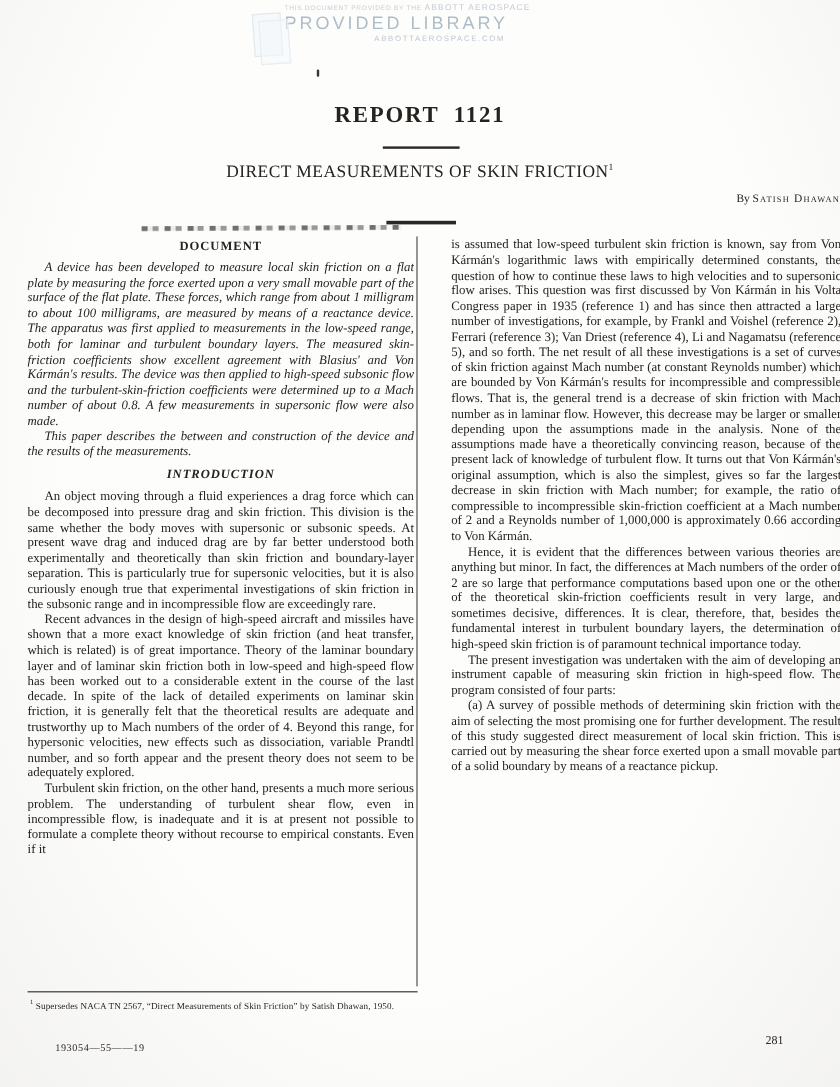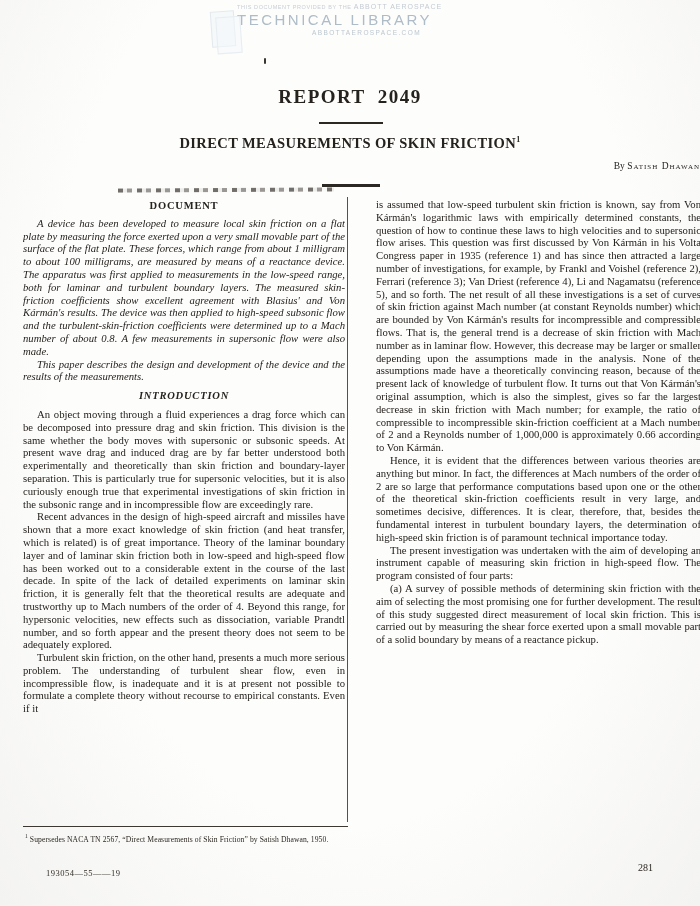--- a/index.html
+++ b/index.html
@@ -26,21 +26,21 @@
   .wm-row3{font-size:6.5px;color:#bcc7d0;letter-spacing:1.4px;margin-top:2px;margin-right:2px;}
   .wm-icon{position:absolute;top:8px;left:-26px;width:22px;height:34px;
     border:1px solid #e2e9ee;background:rgba(240,245,248,.55);transform:rotate(-4deg);}
   .wm-icon:before{content:"";position:absolute;left:4px;top:5px;right:-7px;bottom:-8px;
     border:1px solid #e7edf2;background:rgba(244,248,250,.5);}
   
   .report-no{position:absolute;top:86px;left:0;width:700px;text-align:center;
     font-size:19px;font-weight:bold;letter-spacing:1.5px;word-spacing:6px;}
   .rule1{position:absolute;top:122px;left:319px;width:64px;height:2px;background:#2b2722;}
   .doc-title{position:absolute;top:135px;left:0;width:700px;text-align:center;
-    font-size:14.5px;font-weight:bold;letter-spacing:.4px;}
+    font-size:14.5px;font-weight:normal;letter-spacing:.4px;}
   .doc-title sup{font-size:8px;}
   .byline{position:absolute;top:161px;left:0;width:700px;text-align:right;font-size:9.5px;}
   .byline .author{font-variant:small-caps;letter-spacing:1px;}
   .rule2{position:absolute;top:184px;left:322px;width:58px;height:3px;background:#2b2722;}
   
   .col{position:absolute;top:198px;overflow:hidden;
     font-size:10.7px;line-height:12.8px;text-align:justify;}
   .col-left{left:23px;width:322px;height:624px;}
   .col-right{left:376px;width:325px;height:612px;}
   .divider{position:absolute;left:347px;top:197px;width:1px;height:625px;background:#57514a;}
@@ -63,39 +63,39 @@
   .page-number{position:absolute;left:638px;top:862px;font-size:10px;color:#2b2620;}
 </style>
 </head>
 <body>
 
 <div class="page">
 
   <div class="watermark">
     <span class="wm-icon"></span>
     <div class="wm-row1"><span>THIS DOCUMENT PROVIDED BY THE</span>&nbsp;<span class="wm-brand">ABBOTT AEROSPACE</span></div>
-    <div class="wm-row2">TECHNICAL LIBRARY</div>
+    <div class="wm-row2">PROVIDED LIBRARY</div>
     <div class="wm-row3">ABBOTTAEROSPACE.COM</div>
   </div>
 
   <span class="speck1"></span>
 
-  <div class="report-no">REPORT 2049</div>
+  <div class="report-no">REPORT 1121</div>
   <div class="rule1"></div>
   <div class="doc-title"><span>DIRECT MEASUREMENTS OF SKIN FRICTION</span><sup>1</sup></div>
   <div class="byline"><span>By</span> <span class="author">Satish Dhawan</span></div>
   <div class="rule2"></div>
 
   <div class="smudge"></div>
 
   <div class="col col-left">
     <div class="sec-heading">DOCUMENT</div>
     <div class="summary-text">
       <p>A device has been developed to measure local skin friction on a flat plate by measuring the force exerted upon a very small movable part of the surface of the flat plate. These forces, which range from about 1 milligram to about 100 milligrams, are measured by means of a reactance device. The apparatus was first applied to measurements in the low-speed range, both for laminar and turbulent boundary layers. The measured skin-friction coefficients show excellent agreement with Blasius' and Von Kármán's results. The device was then applied to high-speed subsonic flow and the turbulent-skin-friction coefficients were determined up to a Mach number of about 0.8. A few measurements in supersonic flow were also made.</p>
-      <p>This paper describes the design and development of the device and the results of the measurements.</p>
+      <p>This paper describes the between and construction of the device and the results of the measurements.</p>
     </div>
     <div class="sec-heading intro">INTRODUCTION</div>
     <div>
       <p>An object moving through a fluid experiences a drag force which can be decomposed into pressure drag and skin friction. This division is the same whether the body moves with supersonic or subsonic speeds. At present wave drag and induced drag are by far better understood both experimentally and theoretically than skin friction and boundary-layer separation. This is particularly true for supersonic velocities, but it is also curiously enough true that experimental investigations of skin friction in the subsonic range and in incompressible flow are exceedingly rare.</p>
       <p>Recent advances in the design of high-speed aircraft and missiles have shown that a more exact knowledge of skin friction (and heat transfer, which is related) is of great importance. Theory of the laminar boundary layer and of laminar skin friction both in low-speed and high-speed flow has been worked out to a considerable extent in the course of the last decade. In spite of the lack of detailed experiments on laminar skin friction, it is generally felt that the theoretical results are adequate and trustworthy up to Mach numbers of the order of 4. Beyond this range, for hypersonic velocities, new effects such as dissociation, variable Prandtl number, and so forth appear and the present theory does not seem to be adequately explored.</p>
       <p>Turbulent skin friction, on the other hand, presents a much more serious problem. The understanding of turbulent shear flow, even in incompressible flow, is inadequate and it is at present not possible to formulate a complete theory without recourse to empirical constants. Even if it</p>
     </div>
   </div>
 
   <div class="divider"></div>

